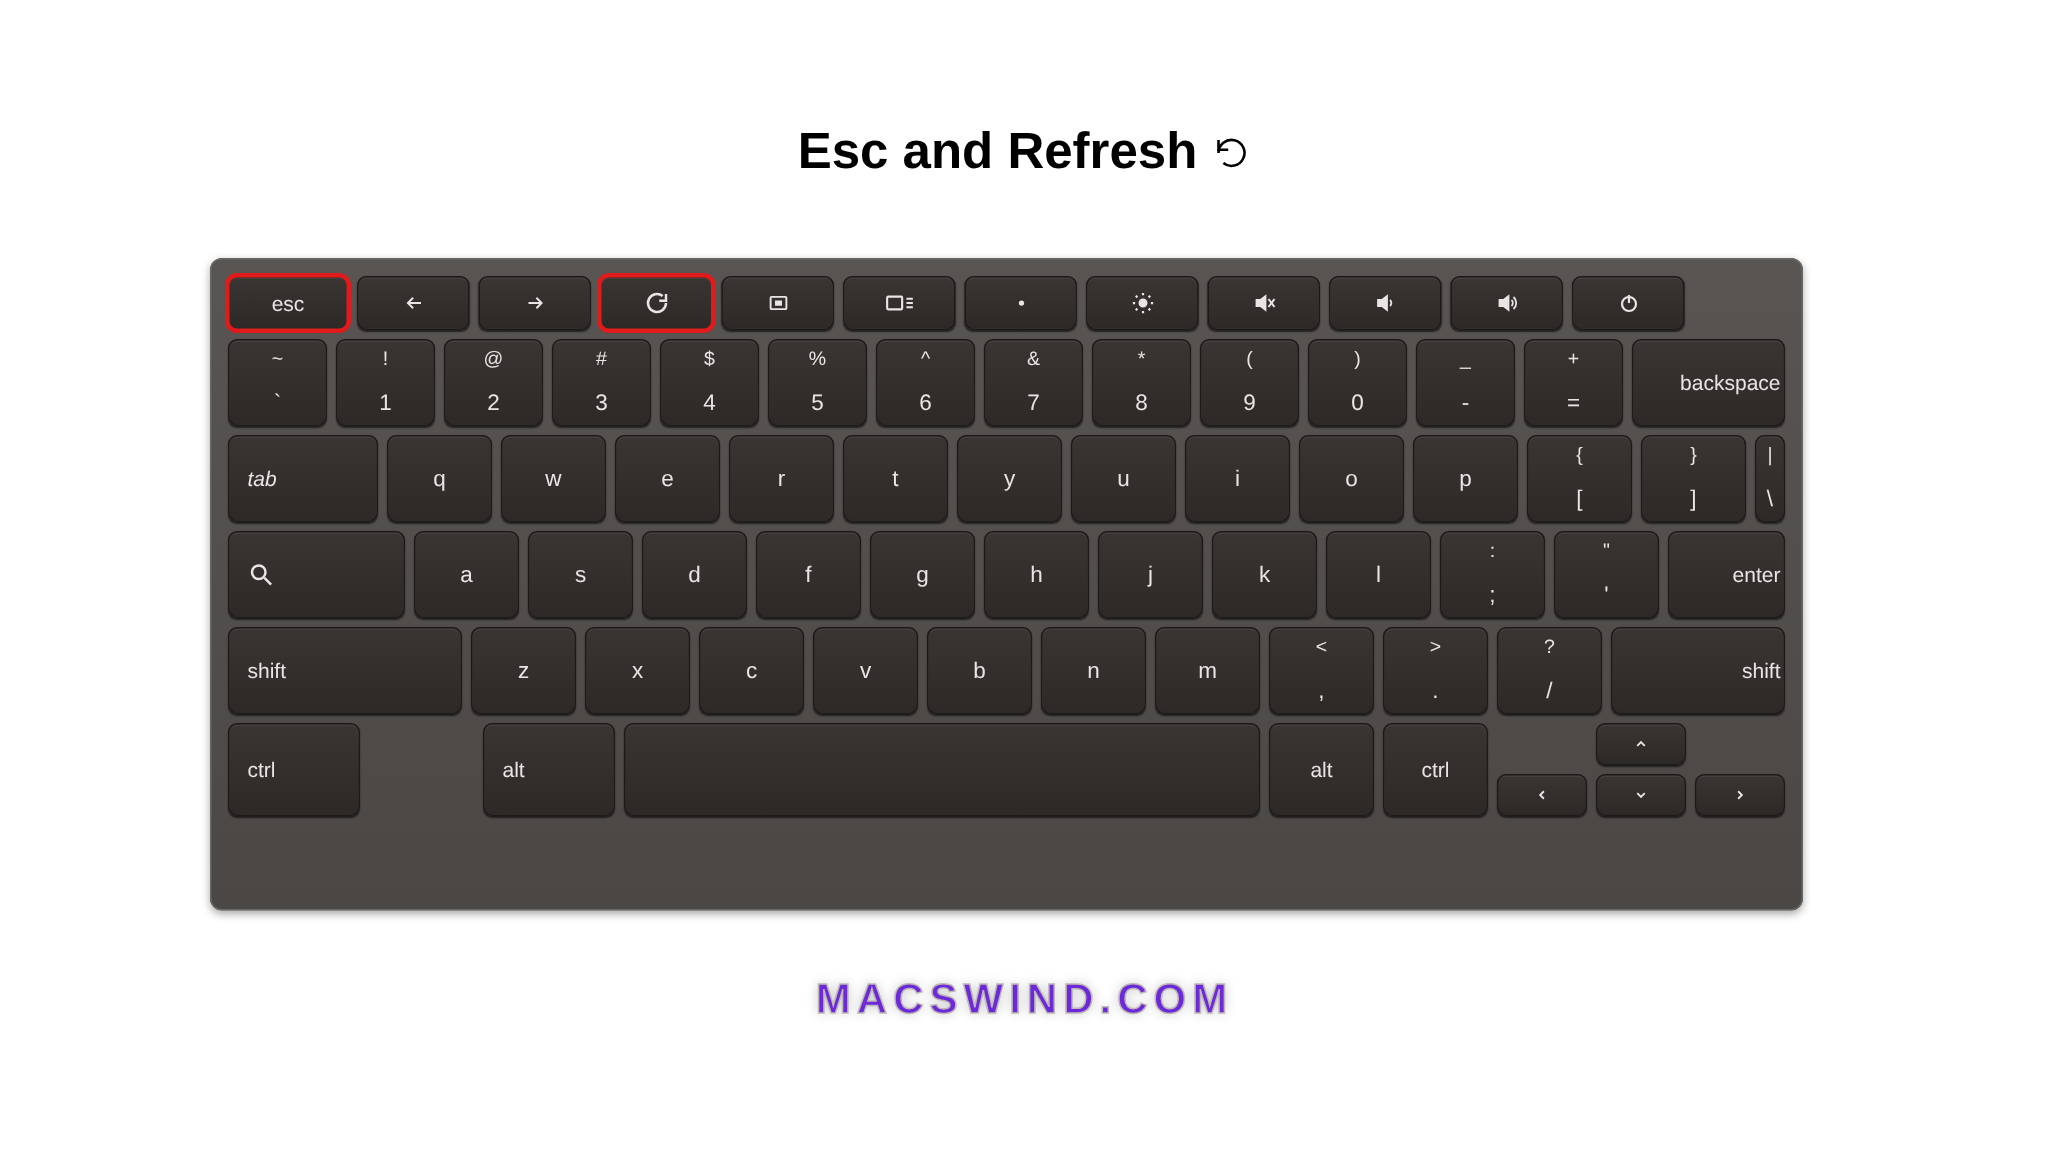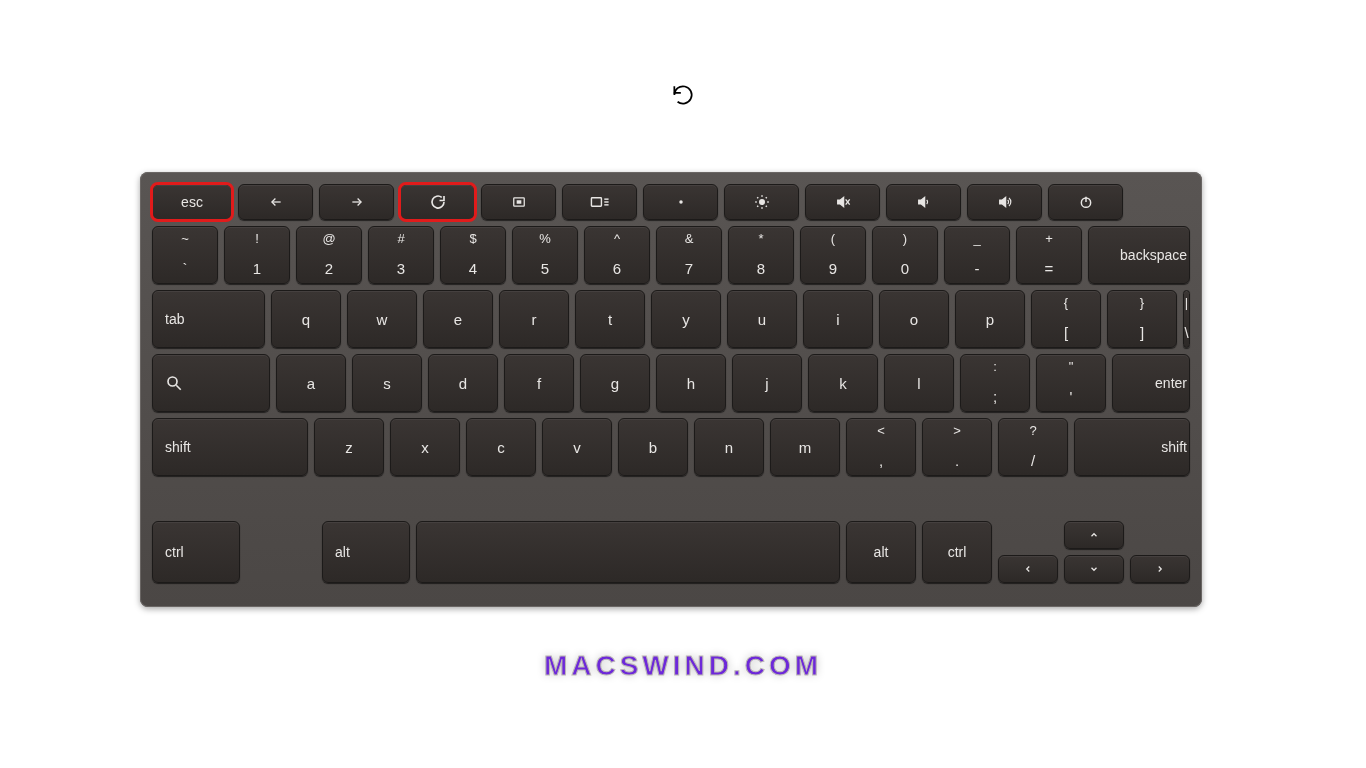--- a/index.html
+++ b/index.html
@@ -87,36 +87,36 @@
   
   .r1 .key { height: 36px; width: 75px; }
   .r1 .key.esc { width: 80px; }
 
   
   .r2 .key { height: 58px; width: 66px; }
   .r2 .key.backspace { flex: 1; }
 
   
   .r3 .key { height: 58px; width: 70px; }
-  .r3 .key.tab { width: 113px; }
+  .r3 .key.tab { width: 100px; font-style: italic; }
   .r3 .key.bslash { flex: 1; }
 
   
   .r4 .key { height: 58px; width: 70px; }
   .r4 .key.search { width: 118px; }
   .r4 .key.enter { flex: 1; }
 
   
   .r5 .key { height: 58px; width: 70px; }
   .r5 .key.lshift { width: 156px; }
   .r5 .key.rshift { flex: 1; }
 
   
   .r6 { align-items: stretch; }
-  .r6 .key { height: 62px; margin-top: 39px; }
+  .r6 .key { height: 62px; }
   .r6 .key.ctrl-l { width: 88px; }
   .r6 .key.blank { width: 70px; background: transparent; border: none; box-shadow: none; }
   .r6 .key.alt-l { width: 88px; }
   .r6 .key.space { flex: 1; }
   .r6 .key.alt-r { width: 70px; }
   .r6 .key.ctrl-r { width: 70px; }
   .arrow-cluster {
     display: grid;
     grid-template-columns: 60px 60px 60px;
     grid-template-rows: 28px 28px;
@@ -144,20 +144,21 @@
     letter-spacing: 4px;
     color: #6d28d9;
     -webkit-text-stroke: 1px #bdb8b5;
     text-shadow: 0 0 8px rgba(0,0,0,0.25);
   }
 </style>
 </head>
 <body>
 
 <div class="title">
+  <span>Esc and Refresh</span>
   <span class="refresh-glyph">
     <svg width="26" height="26" viewBox="0 0 24 24" fill="none" stroke="#000" stroke-width="1.6">
       <path d="M4 12a8 8 0 1 1 3 6.2"></path>
       <path d="M4 4v6h6"></path>
     </svg>
   </span>
 </div>
 
 <div class="keyboard">
 

